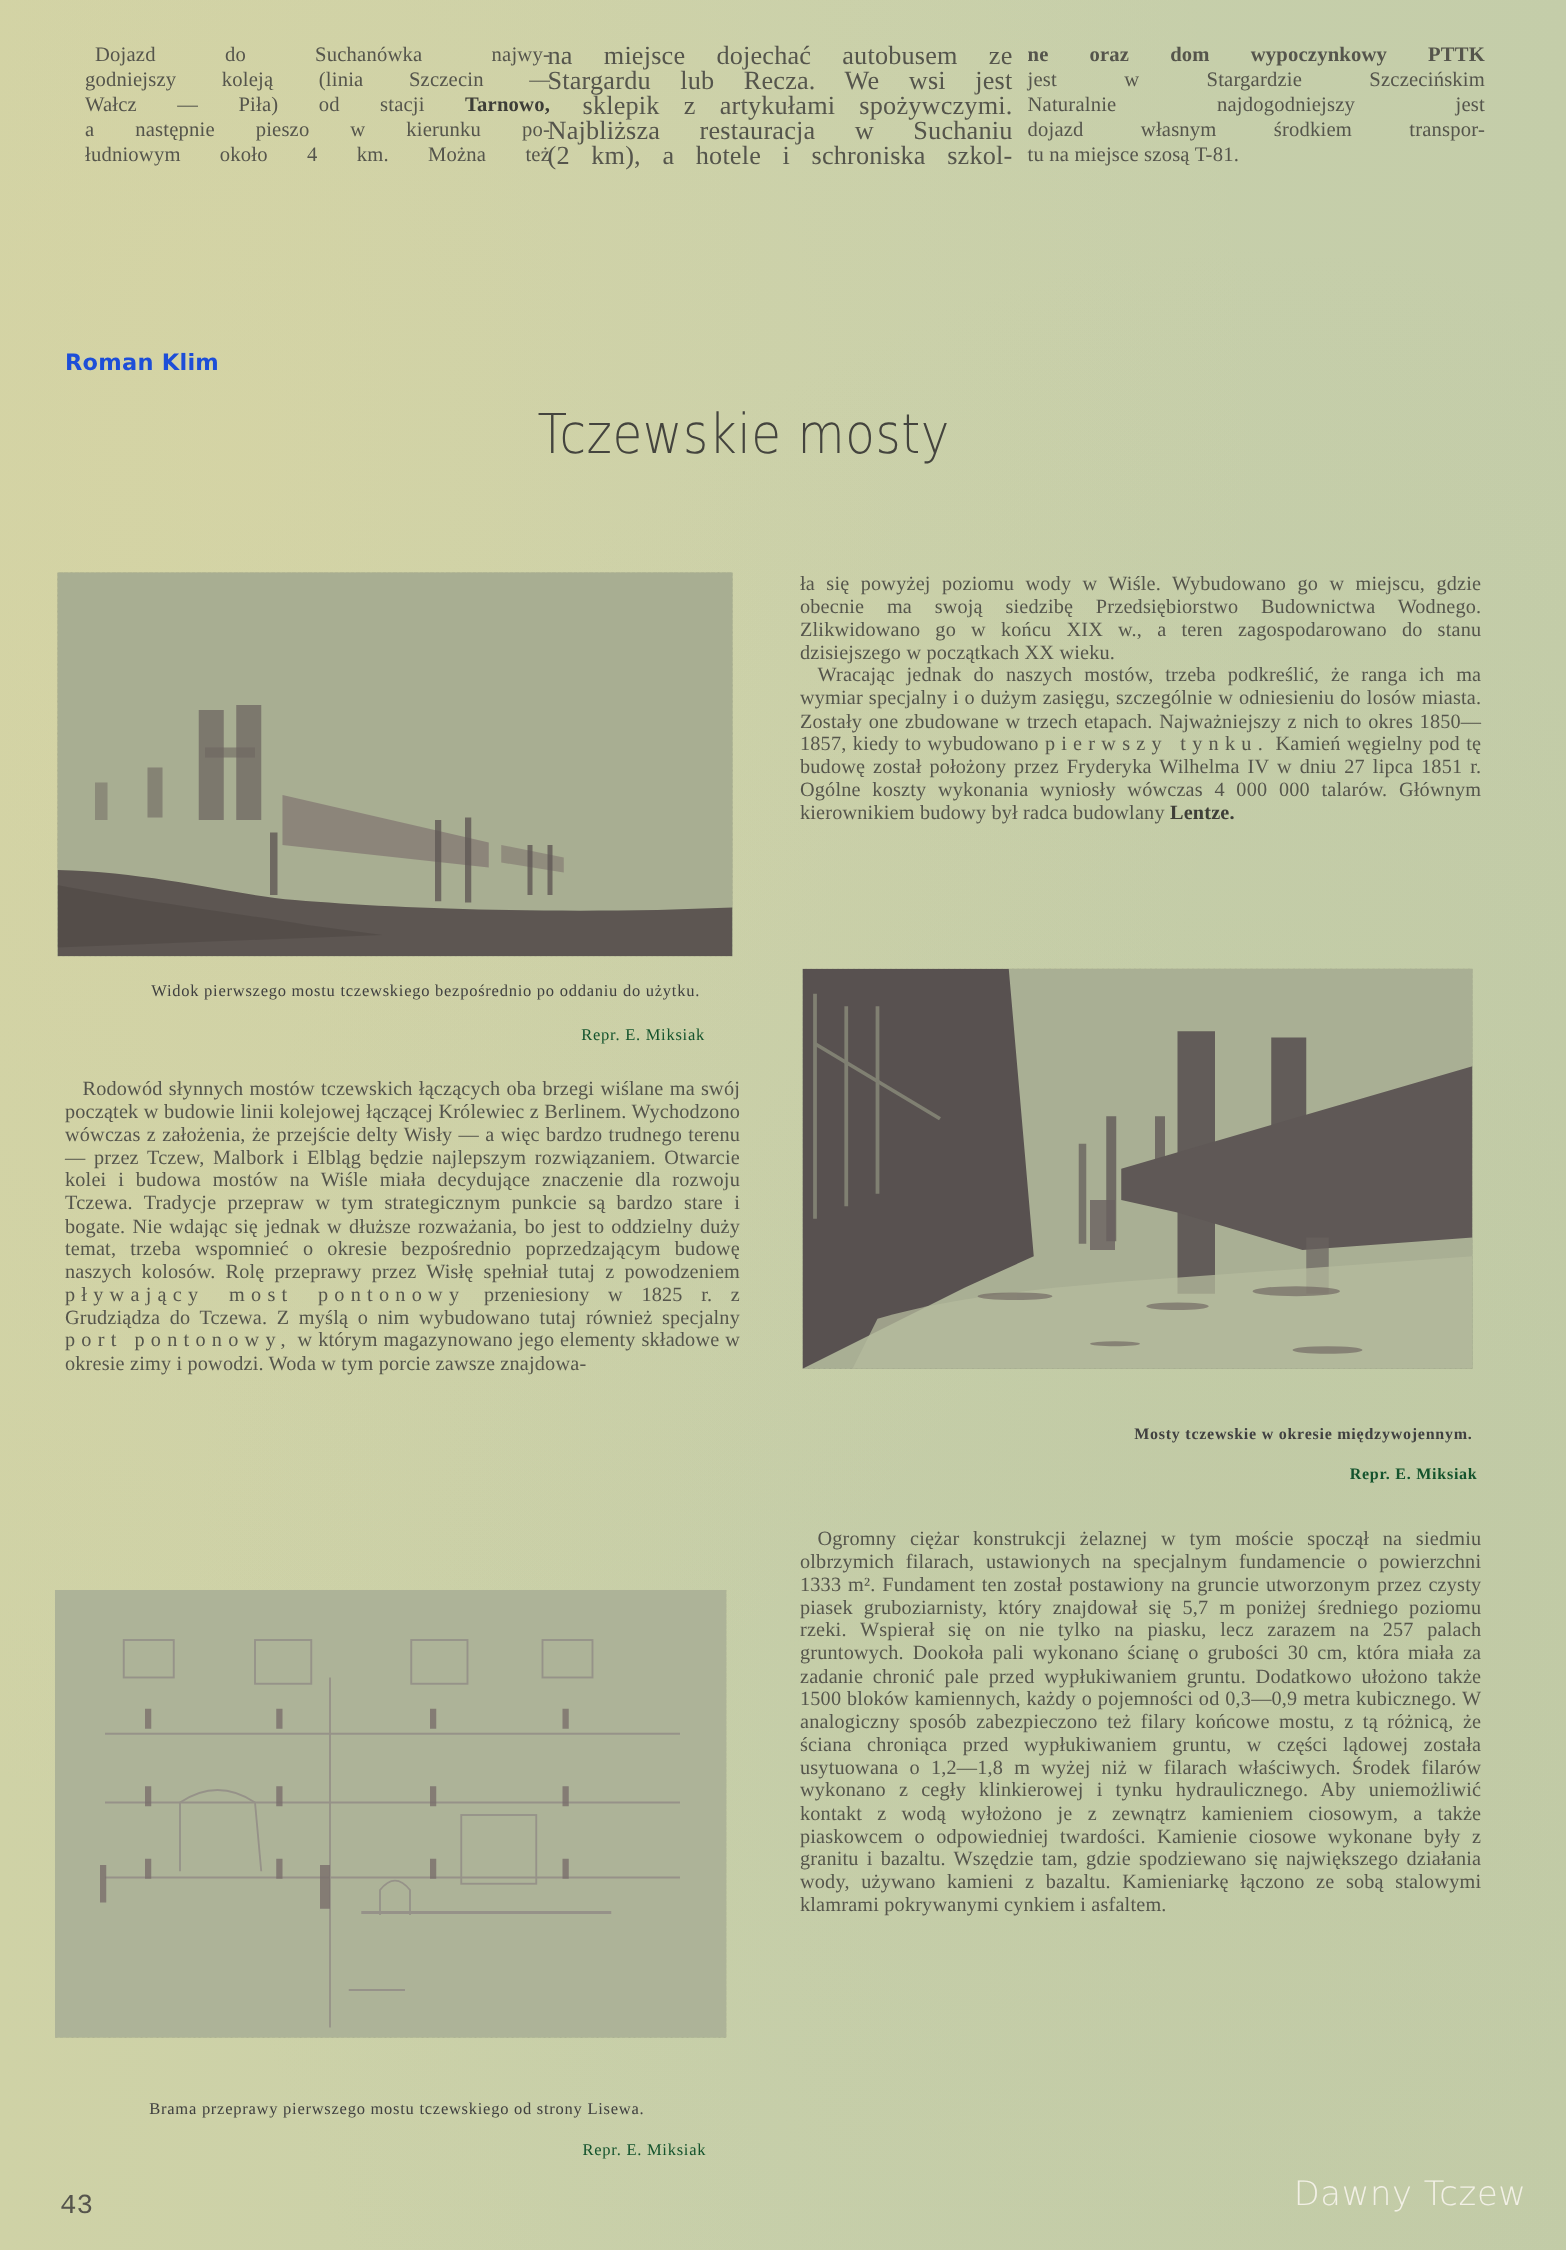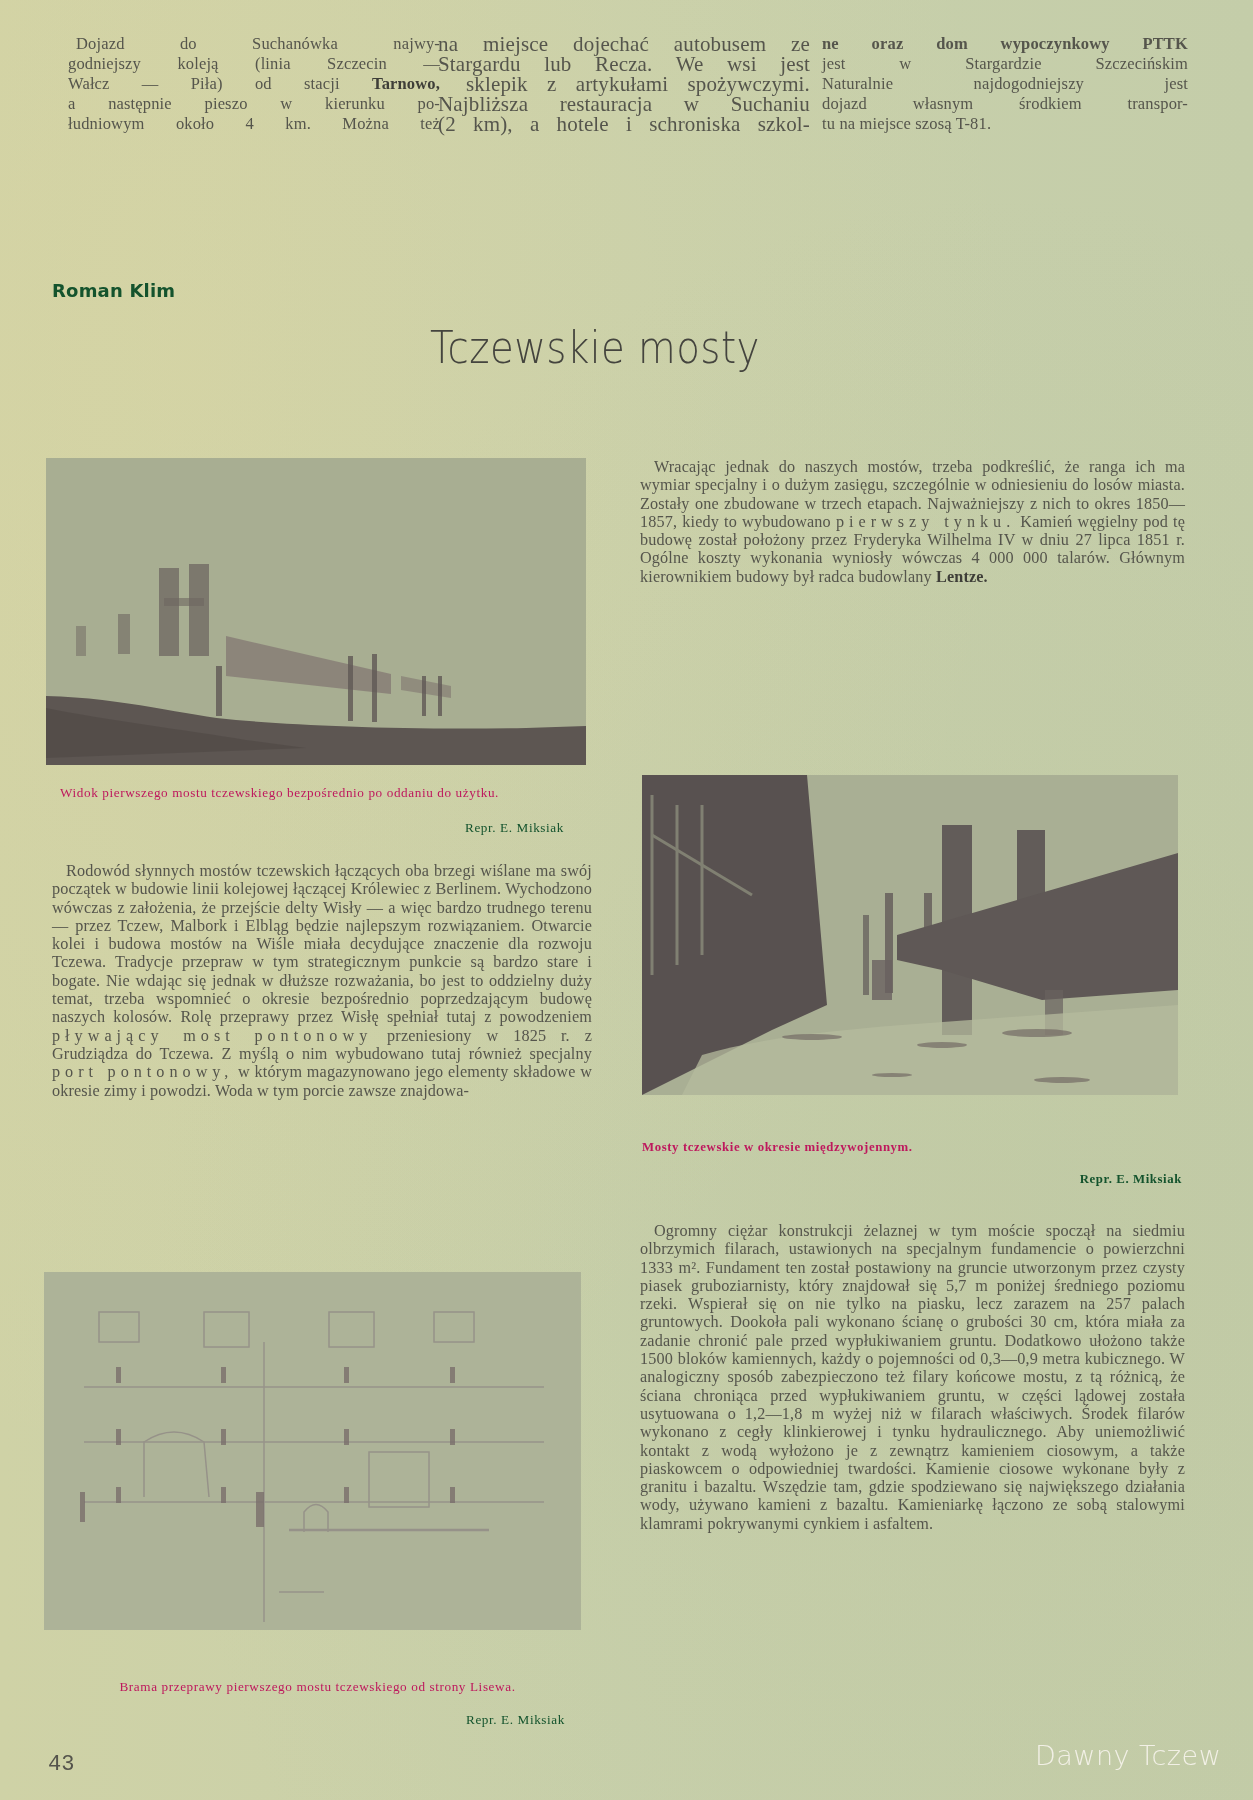--- a/index.html
+++ b/index.html
@@ -17,30 +17,30 @@
     .col p { margin: 0; }
     .txt {
       font-size: 16.2px; line-height: 18.3px; text-align: justify;
       color: #55554c; letter-spacing: 0.15px;
     }
     .txt .b { font-weight: bold; color: #3e3e38; }
     .txt .sp { letter-spacing: 5px; }
     .indent { text-indent: 14px; }
     .author {
       font-family: "DejaVu Sans", sans-serif; font-weight: bold;
-      font-size: 18px; color: #14532d; letter-spacing: 0.2px;
+      font-size: 18px; color: #1d4ed8; letter-spacing: 0.2px;
     }
     .title {
       font-family: "DejaVu Sans", sans-serif; font-weight: 300;
       font-size: 44px; color: #44443e; letter-spacing: 0.5px;
       transform: scaleX(0.88); transform-origin: left top;
     }
     .caption {
-      font-size: 13.2px; line-height: 14.5px; text-align: left;
-      color: #be185d; letter-spacing: 0.6px;
+      font-size: 13.2px; line-height: 14.5px; text-align: right;
+      color: #404040; letter-spacing: 0.6px;
     }
     .credit {
       font-size: 13.2px; text-align: right; color: #14532d; letter-spacing: 0.6px;
     }
     .photo {
       background-color: #a4aa8e;
       background-image:
         repeating-linear-gradient(45deg, rgba(60,50,55,0.08) 0 1px, transparent 1px 3px),
         repeating-linear-gradient(-45deg, rgba(60,50,55,0.08) 0 1px, transparent 1px 3px);
       overflow: hidden;
@@ -97,20 +97,21 @@
     <rect x="392" y="218" width="4" height="40" fill="#5f5855" opacity="0.8"></rect>
     <rect x="170" y="208" width="6" height="50" fill="#5f5855" opacity="0.8"></rect>
     <path d="M0,238 C80,240 140,258 190,262 C260,268 360,272 480,270 L540,268 L540,307 L0,307 Z" fill="#5d5652"></path>
     <path d="M0,250 C60,262 140,272 200,282 L260,290 L0,300 Z" fill="#4e4845" opacity="0.6"></path>
   </svg>
 </div>
 <div class="abs caption" style="left:60px; top:786px; width:500px;">Widok pierwszego mostu tczewskiego bezpośrednio po oddaniu do użytku.</div>
 <div class="abs credit" style="left:300px; top:820px; width:264px;">Repr. E. Miksiak</div>
 
 <div class="abs col txt" style="left:640px; top:458px; width:545px;">
+  <p>ła się powyżej poziomu wody w Wiśle. Wybudowano go w miejscu, gdzie obecnie ma swoją siedzibę Przedsiębiorstwo Budownictwa Wodnego. Zlikwidowano go w końcu XIX w., a teren zagospodarowano do stanu dzisiejszego w początkach XX wieku.</p>
   <p class="indent">
     <span>Wracając jednak do naszych mostów, trzeba podkreślić, że ranga ich ma wymiar specjalny i o dużym zasięgu, szczególnie w odniesieniu do losów miasta. Zostały one zbudowane w trzech etapach. Najważniejszy z nich to okres 1850—1857, kiedy to wybudowano</span>
     <span class="sp">pierwszy tynku.</span>
     <span>Kamień węgielny pod tę budowę został położony przez Fryderyka Wilhelma IV w dniu 27 lipca 1851 r. Ogólne koszty wykonania wyniosły wówczas 4 000 000 talarów. Głównym kierownikiem budowy był radca budowlany</span>
     <span class="b">Lentze.</span>
   </p>
 </div>
 
 <div class="abs photo" style="left:642px; top:775px; width:536px; height:320px;">
   <svg width="536" height="320" viewBox="0 0 536 320">

